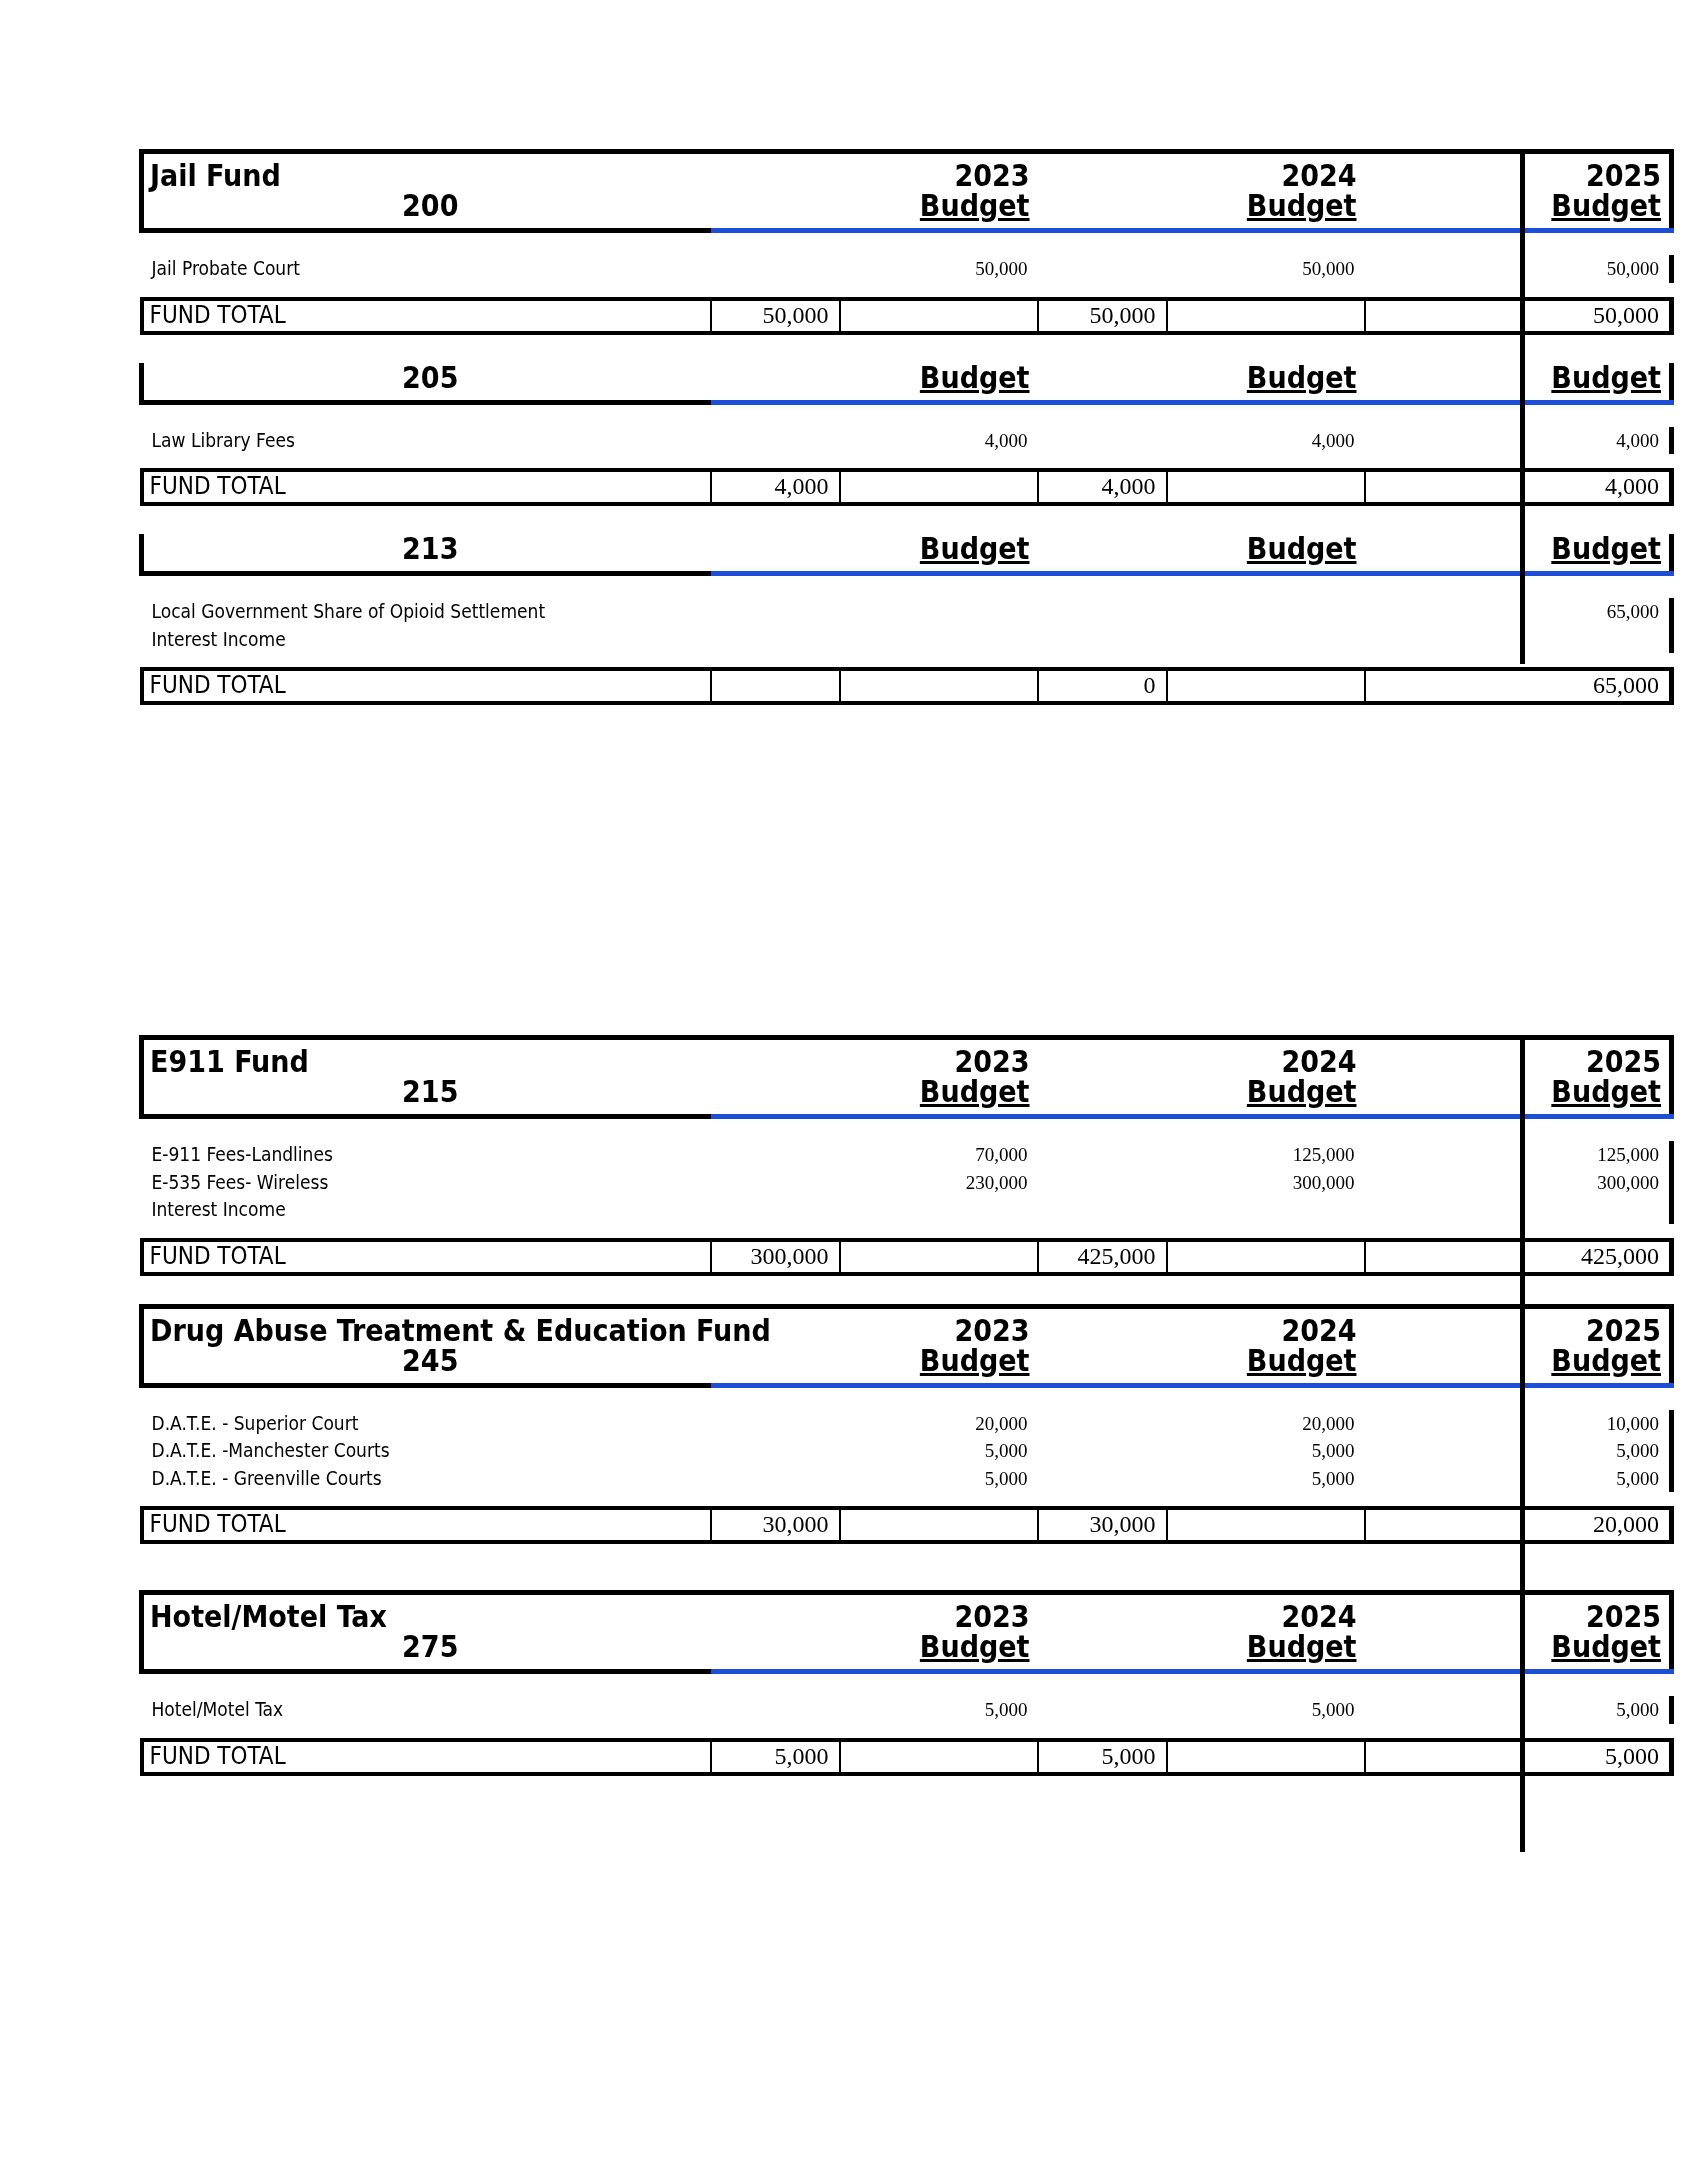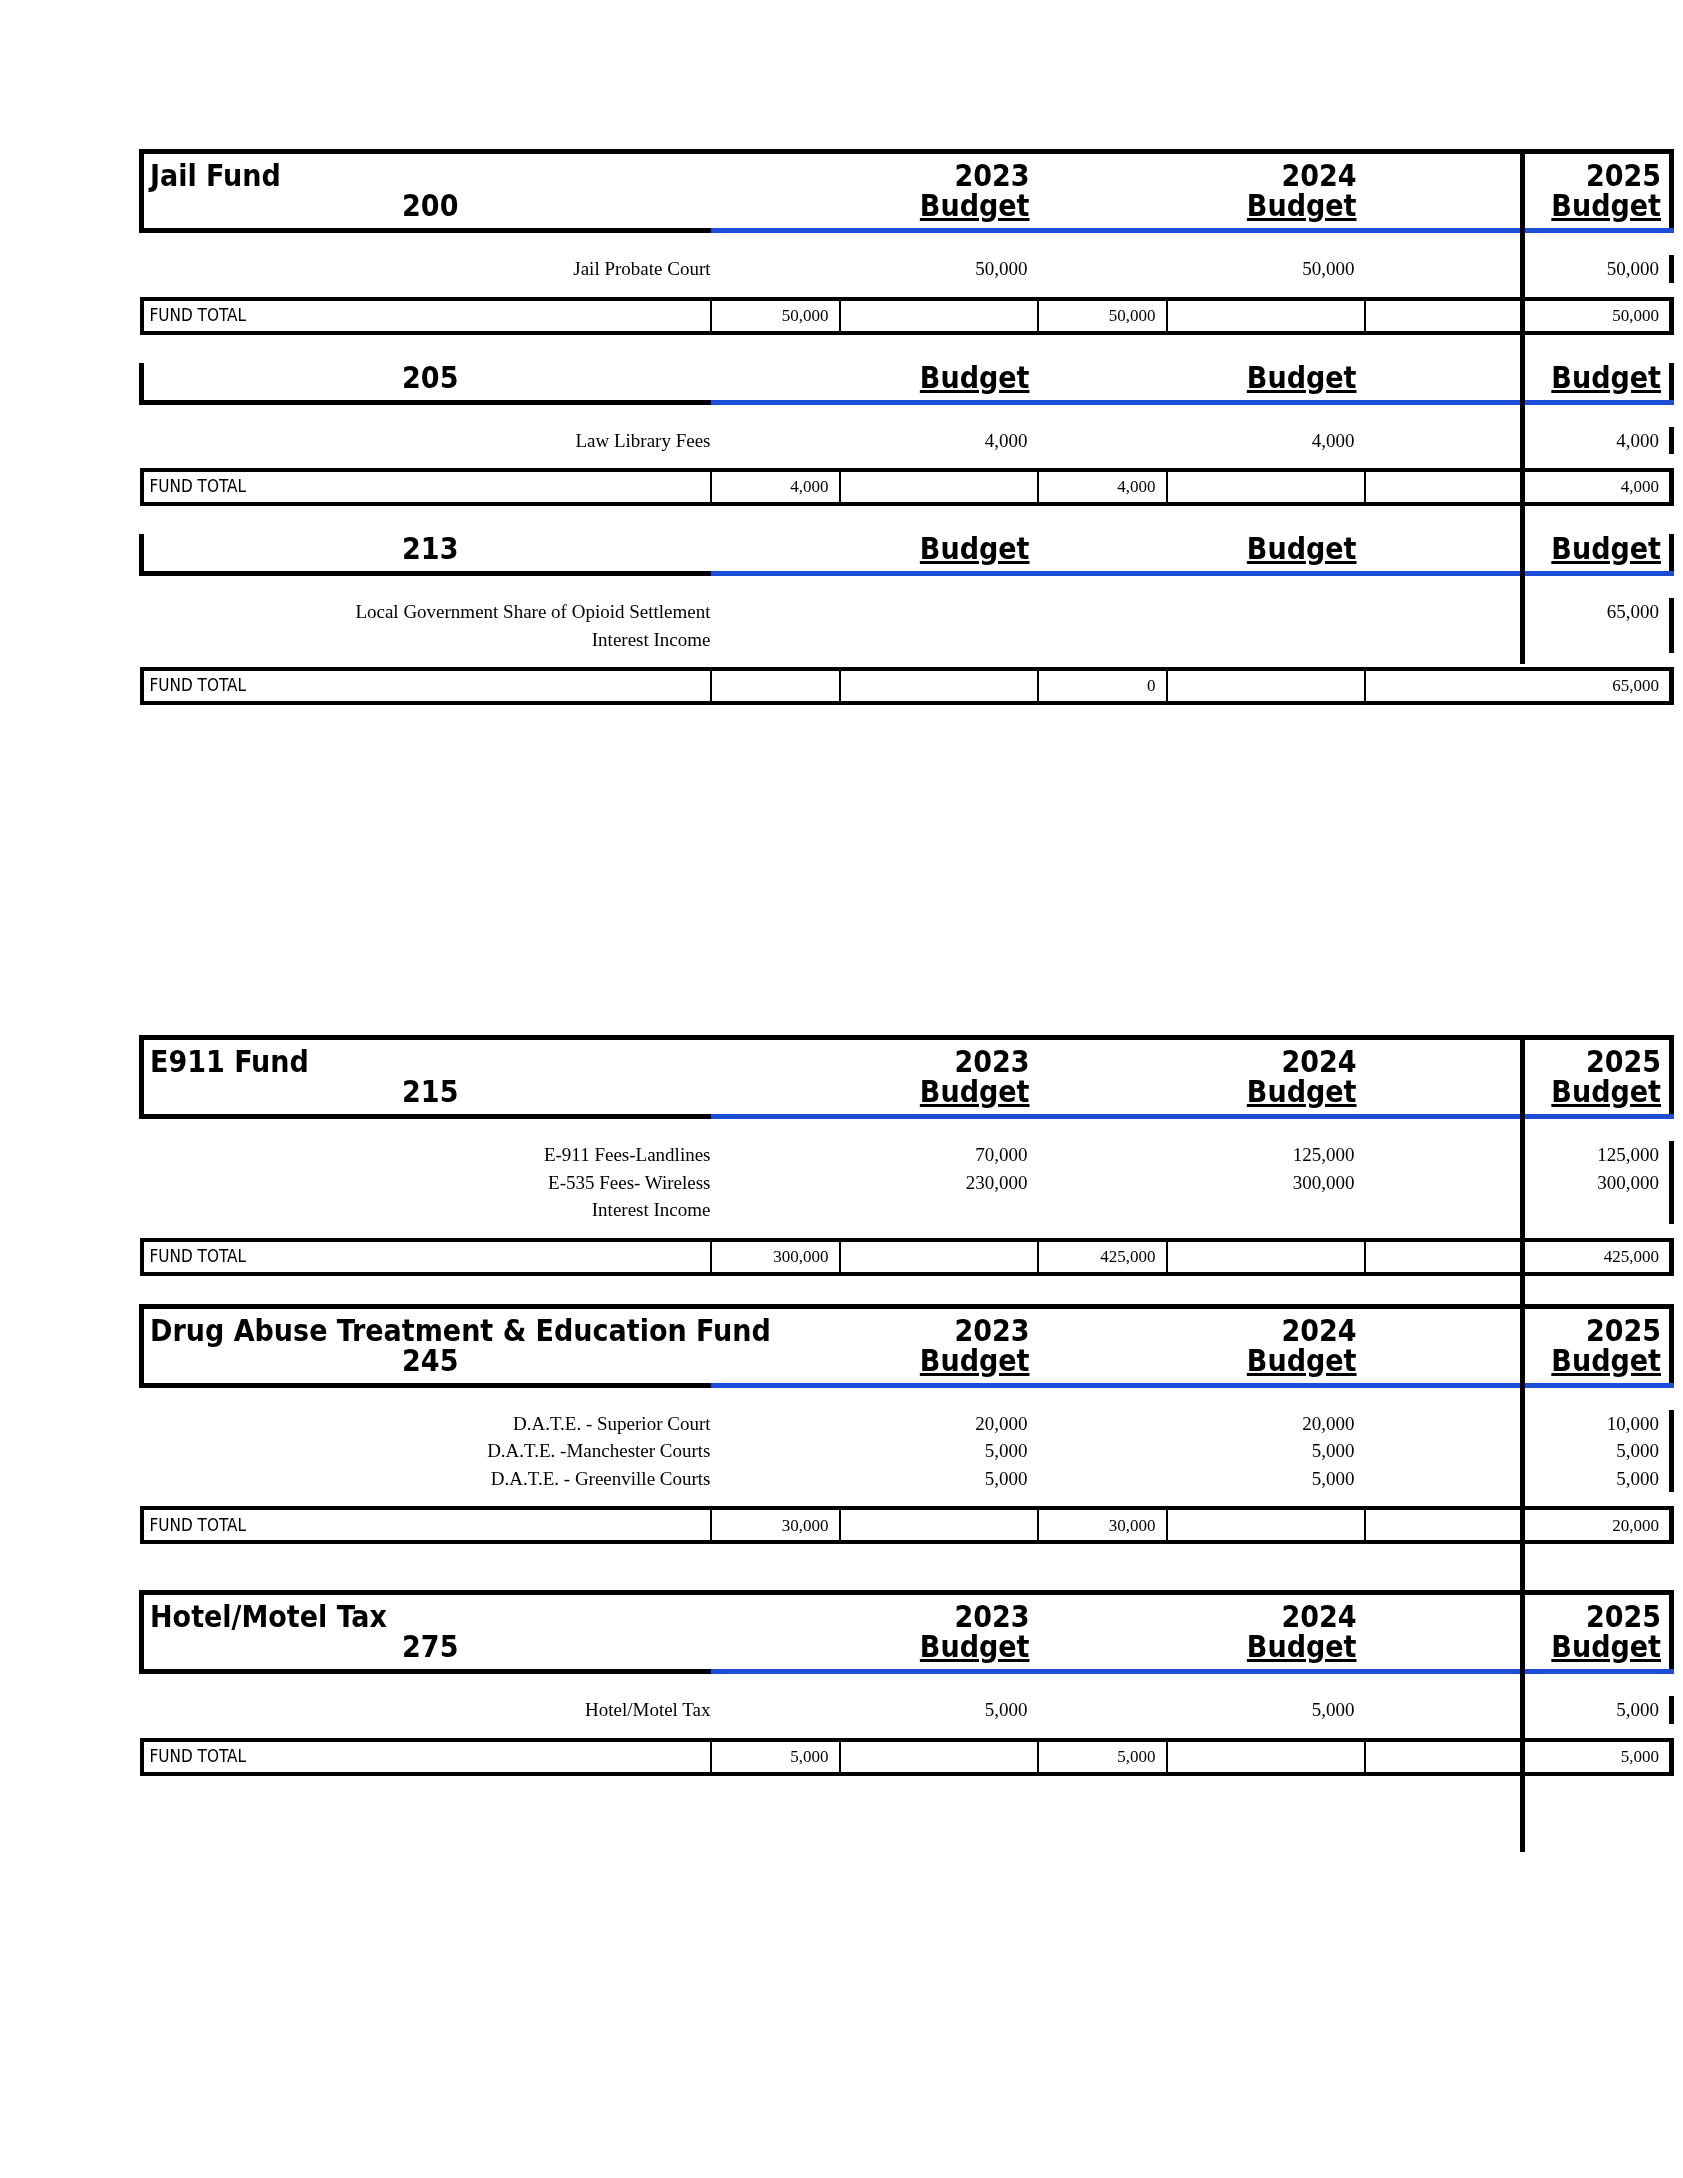--- a/index.html
+++ b/index.html
@@ -108,39 +108,38 @@
 
   
   tr.item td {
     font-family: "DejaVu Sans Condensed", "Liberation Sans Narrow", "Liberation Sans", sans-serif;
     font-stretch: condensed;
     font-size: 19px;
     line-height: 1.45;
     height: 27px;
   }
   tr.item td.label {
-    text-align: right;
+    text-align: left;
     padding-left: 10px;
     white-space: nowrap;
-    font-family: Liberation Serif, serif;
   }
   tr.item td.val {
     font-family: "Liberation Serif", "DejaVu Serif", serif;
     font-size: 19px;
     text-align: right;
     padding-right: 10px;
     white-space: nowrap;
   }
   tr.item td.last { border-right: 5px solid #000; }
 
   
   tr.total td {
     font-family: "DejaVu Sans Condensed", "Liberation Sans Narrow", "Liberation Sans", sans-serif;
     font-stretch: condensed;
-    font-size: 17px;
+    font-size: 24px;
     height: 30px;
     border-top: 4px solid #000;
     border-bottom: 4px solid #000;
   }
   tr.total td.label {
     border-left: 4px solid #000;
     border-right: 2px solid #000;
     padding-left: 6px;
     text-align: left;
     white-space: nowrap;

